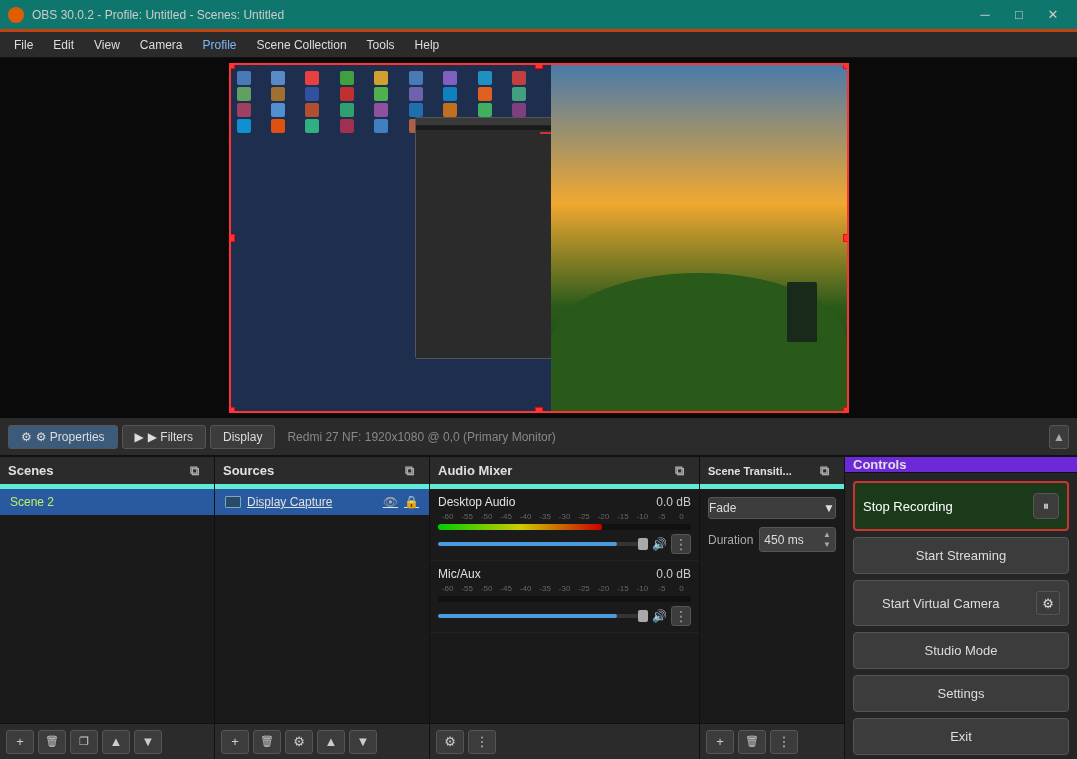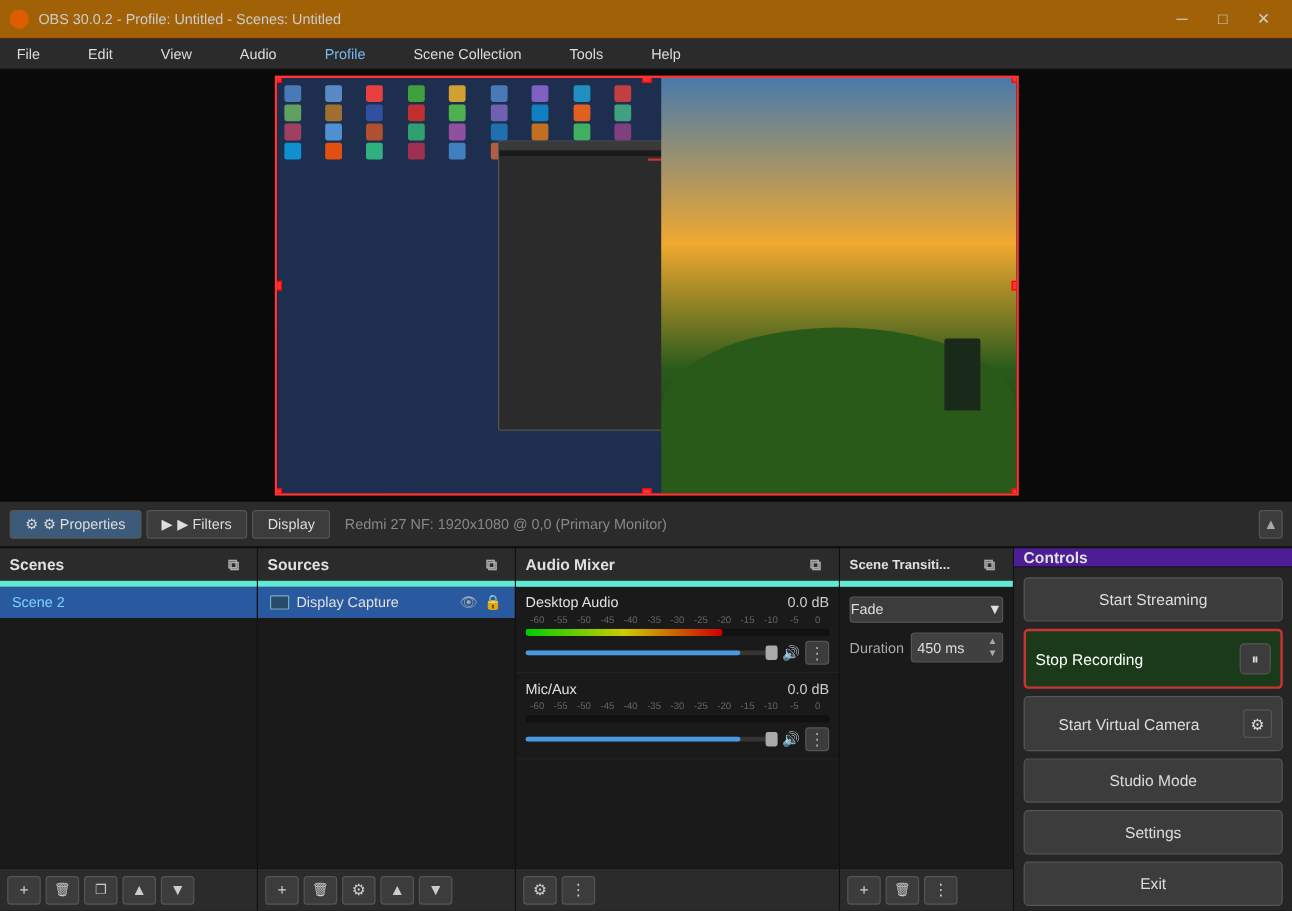--- a/index.html
+++ b/index.html
@@ -9,26 +9,26 @@
       background: #1a1a1a;
       font-family: 'Segoe UI', Arial, sans-serif;
       font-size: 12px;
       color: #e0e0e0;
       overflow: hidden;
     }
 
     
     #title-bar {
       height: 32px;
-      background: #a16207;
+      background: #0f766e;
       display: flex;
       align-items: center;
       padding: 0 8px;
       user-select: none;
-      border-bottom: 1px solid #c2410c;
+      border-bottom: 3px solid #c2410c;
     }
     #title-bar .app-icon {
       width: 16px;
       height: 16px;
       background: #e05c00;
       border-radius: 50%;
       margin-right: 8px;
       flex-shrink: 0;
     }
     #title-bar .title-text {
@@ -54,21 +54,20 @@
     }
 
     
     #menu-bar {
       height: 26px;
       background: #2b2b2b;
       display: flex;
       align-items: center;
       padding: 0 4px;
       border-bottom: 1px solid #111;
-      gap: 20px;
     }
     .menu-item {
       padding: 2px 10px;
       cursor: pointer;
       font-size: 12px;
       color: #ddd;
       border-radius: 2px;
     }
 
     
@@ -185,21 +184,21 @@
     #scenes-panel {
       width: 215px;
     }
     .scene-item {
       padding: 6px 10px;
       cursor: pointer;
       font-size: 12px;
     }
     .scene-item.selected {
       background: #295a9f;
-      color: #7dd3fc;
+      color: #bef264;
     }
     .panel-footer {
       margin-top: auto;
       height: 36px;
       background: #2b2b2b;
       display: flex;
       align-items: center;
       padding: 0 6px;
       gap: 4px;
       border-top: 1px solid #111;
@@ -382,21 +381,21 @@
       font-size: 13px;
     }
 
     
     #controls-panel {
       flex: 1;
       background: #252525;
     }
     .controls-header {
       height: 32px;
-      background: #4c1d95;
+      background: #6d28d9;
       display: flex;
       align-items: center;
       padding: 0 8px;
       border-bottom: 1px solid #111;
       font-size: 13px;
       font-weight: 600;
     }
     .controls-content {
       padding: 8px;
       display: flex;
@@ -462,21 +461,21 @@
     <button class="win-btn">─</button>
     <button class="win-btn">□</button>
     <button class="win-btn close">✕</button>
   </div>
 </div>
 
 <div id="menu-bar">
   <div class="menu-item">File</div>
   <div class="menu-item">Edit</div>
   <div class="menu-item">View</div>
-  <div class="menu-item">Audio</div>
+  <div class="menu-item">Camera</div>
   <div class="menu-item" style="color:#7ab8f5">Profile</div>
   <div class="menu-item">Scene Collection</div>
   <div class="menu-item">Tools</div>
   <div class="menu-item">Help</div>
 </div>
 
 <div id="preview-area">
   <div class="preview-placeholder" style="position:relative; border:2px solid #ff3333;">
 
     <div style="position:absolute; inset:0; background: linear-gradient(to bottom right, #1a2a3a 0%, #0d1a0d 40%, #2a4a6a 70%, #3a5a2a 100%);"></div>
@@ -582,21 +581,21 @@
       <div class="footer-btn">▲</div>
       <div class="footer-btn">▼</div>
     </div>
   </div>
 
   <div class="panel" id="sources-panel">
     <div class="panel-header">
       <span class="panel-title">Sources</span>
       <span class="panel-icon">⧉</span>
     </div>
-    <div style="flex:1; overflow-y:auto;">
+    <div style="flex:1; overflow-y:auto;text-decoration:underline;">
       <div class="source-item selected">
         <div class="source-icon"></div>
         <span>Display Capture</span>
         <span class="source-eye">👁</span>
         <span class="source-lock">🔒</span>
       </div>
     </div>
     <div class="panel-footer">
       <div class="footer-btn">+</div>
       <div class="footer-btn" style="font-size:11px;">🗑</div>
@@ -711,25 +710,25 @@
       <div class="round-btn" style="font-size:11px;">🗑</div>
       <div class="round-btn">⋮</div>
     </div>
   </div>
 
   <div id="controls-panel" style="flex:1; display:flex; flex-direction:column;">
     <div class="controls-header">
       <span>Controls</span>
     </div>
     <div class="controls-content">
-      <button class="ctrl-btn">Start Streaming</button>
       <button class="ctrl-btn recording">
         <span>Stop Recording</span>
         <div class="pause-icon">⏸</div>
       </button>
+      <button class="ctrl-btn">Start Streaming</button>
       <button class="ctrl-btn virtual-cam">
         <span>Start Virtual Camera</span>
         <div class="gear-btn">⚙</div>
       </button>
       <button class="ctrl-btn">Studio Mode</button>
       <button class="ctrl-btn">Settings</button>
       <button class="ctrl-btn">Exit</button>
     </div>
   </div>
 

